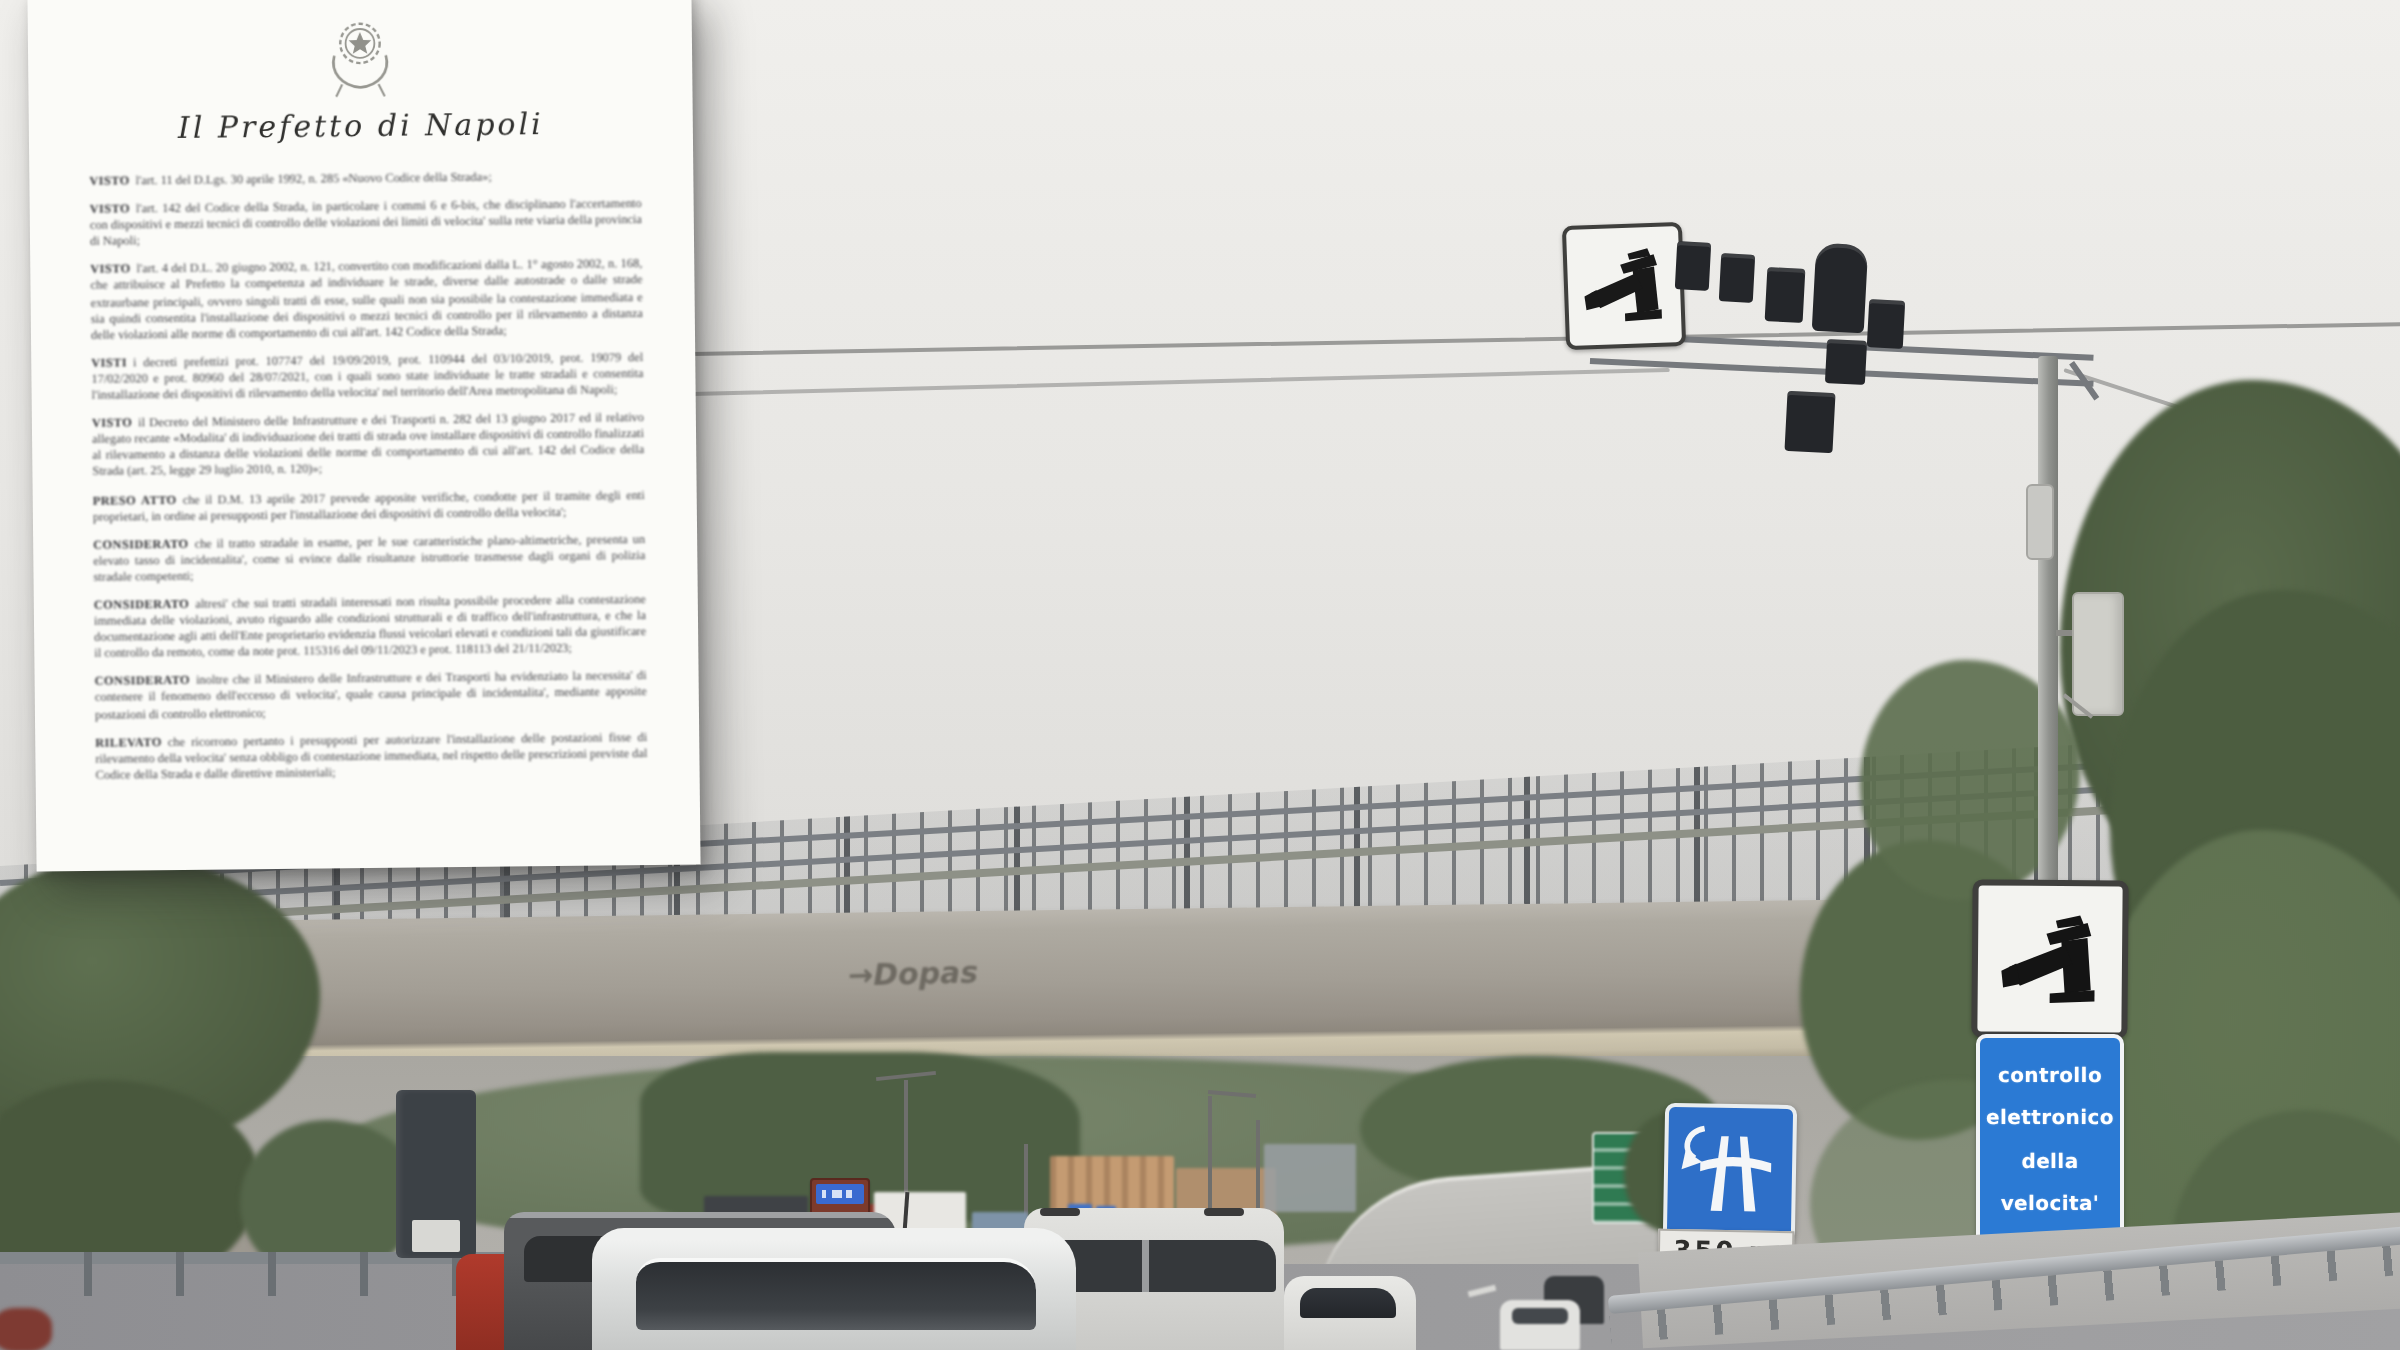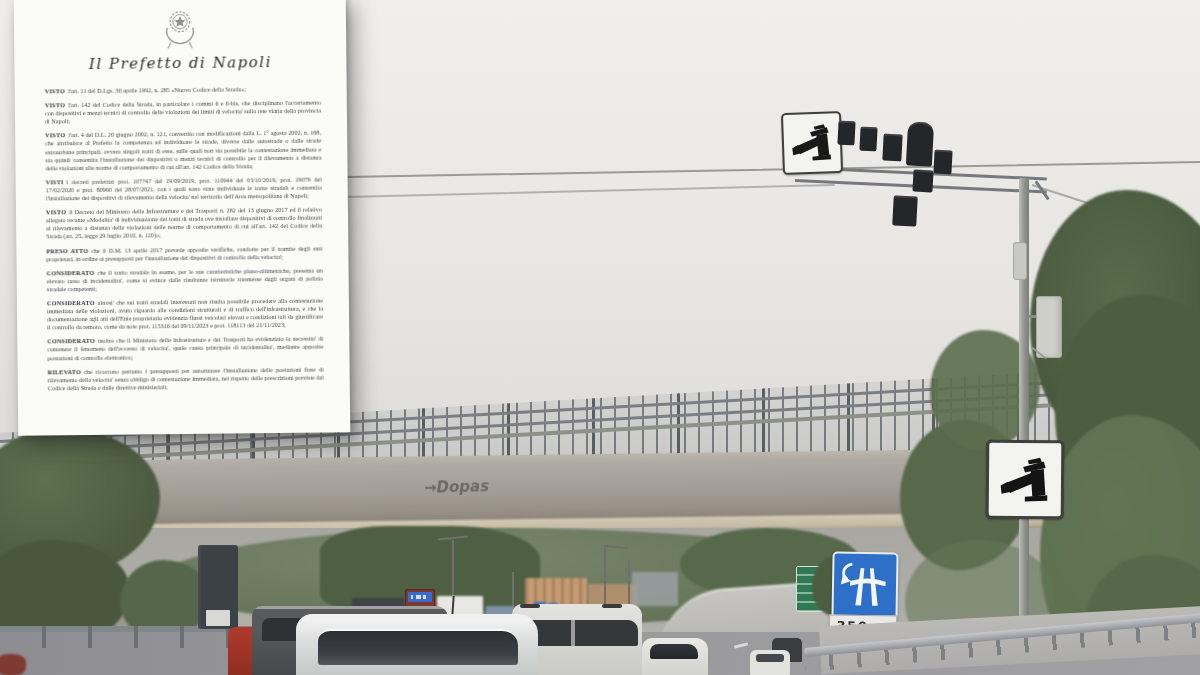--- a/index.html
+++ b/index.html
@@ -166,20 +166,26 @@
 
   <div class="abs sign-sq" style="left:986px;top:440px;width:72px;height:73px;transform:rotate(.5deg);">
     <svg width="56" height="56" viewBox="0 0 60 60">
       <path fill="#141414" d="M28 16 L50 10 L52 17 L30 22 Z"></path>
       <path fill="#141414" d="M33 9 L46 6 L48 11 L34 13 Z"></path>
       <path fill="#141414" d="M36 20 L50 18 L52 46 L38 48 Z"></path>
       <path fill="#141414" d="M8 34 L38 22 L42 32 L14 44 Z"></path>
       <path fill="#141414" d="M4 36 L12 32 L14 43 L5 45 Z"></path>
       <path fill="#141414" d="M30 48 L54 46 L54 52 L30 53 Z"></path>
     </svg>
+  </div>
+  <div class="abs sign-blue" style="left:988px;top:517px;width:70px;height:96px;padding:4px 0;">
+    <div>controllo</div>
+    <div>elettronico</div>
+    <div>della</div>
+    <div>velocita'</div>
   </div>
 
   <div class="abs" style="left:0;top:632px;width:1200px;height:43px;background:linear-gradient(90deg,#8e8e92,#98989a 40%,#a1a1a3);"></div>
   <div class="abs" style="left:820px;top:616px;width:390px;height:48px;background:linear-gradient(180deg,#bbbab7,#adacaa);transform:rotate(-3deg);"></div>
   <div class="abs" style="left:640px;top:655px;width:14px;height:3px;background:#d8d8d5;transform:rotate(-18deg);filter:blur(.4px);"></div>
   <div class="abs" style="left:688px;top:649px;width:14px;height:3px;background:#d8d8d5;transform:rotate(-16deg);filter:blur(.4px);"></div>
   <div class="abs" style="left:734px;top:644px;width:14px;height:3px;background:#d8d8d5;transform:rotate(-14deg);filter:blur(.4px);"></div>
 
   <div class="abs" style="left:772px;top:638px;width:30px;height:24px;background:#3a3d40;border-radius:5px 5px 1px 1px;filter:blur(.5px);"></div>
   <div class="abs" style="left:750px;top:650px;width:40px;height:25px;background:#e2e2df;border-radius:6px 6px 1px 1px;filter:blur(.4px);"></div>

